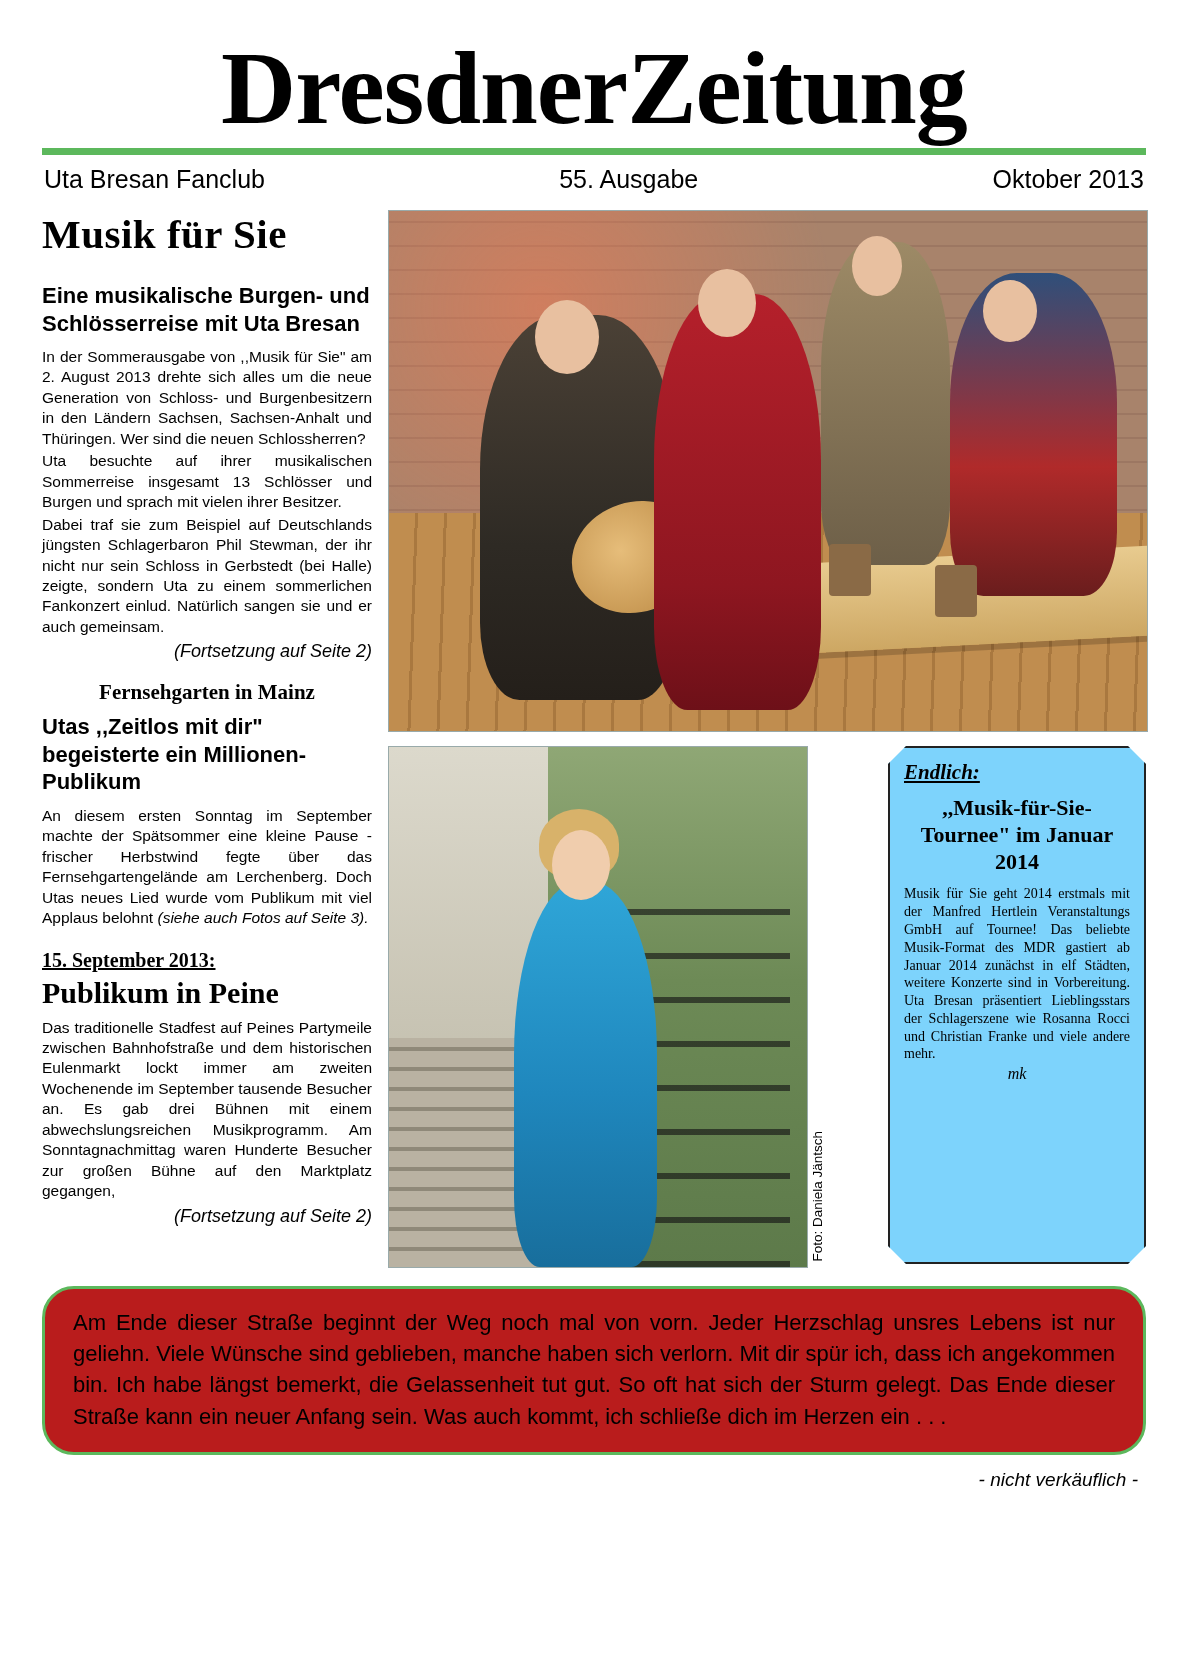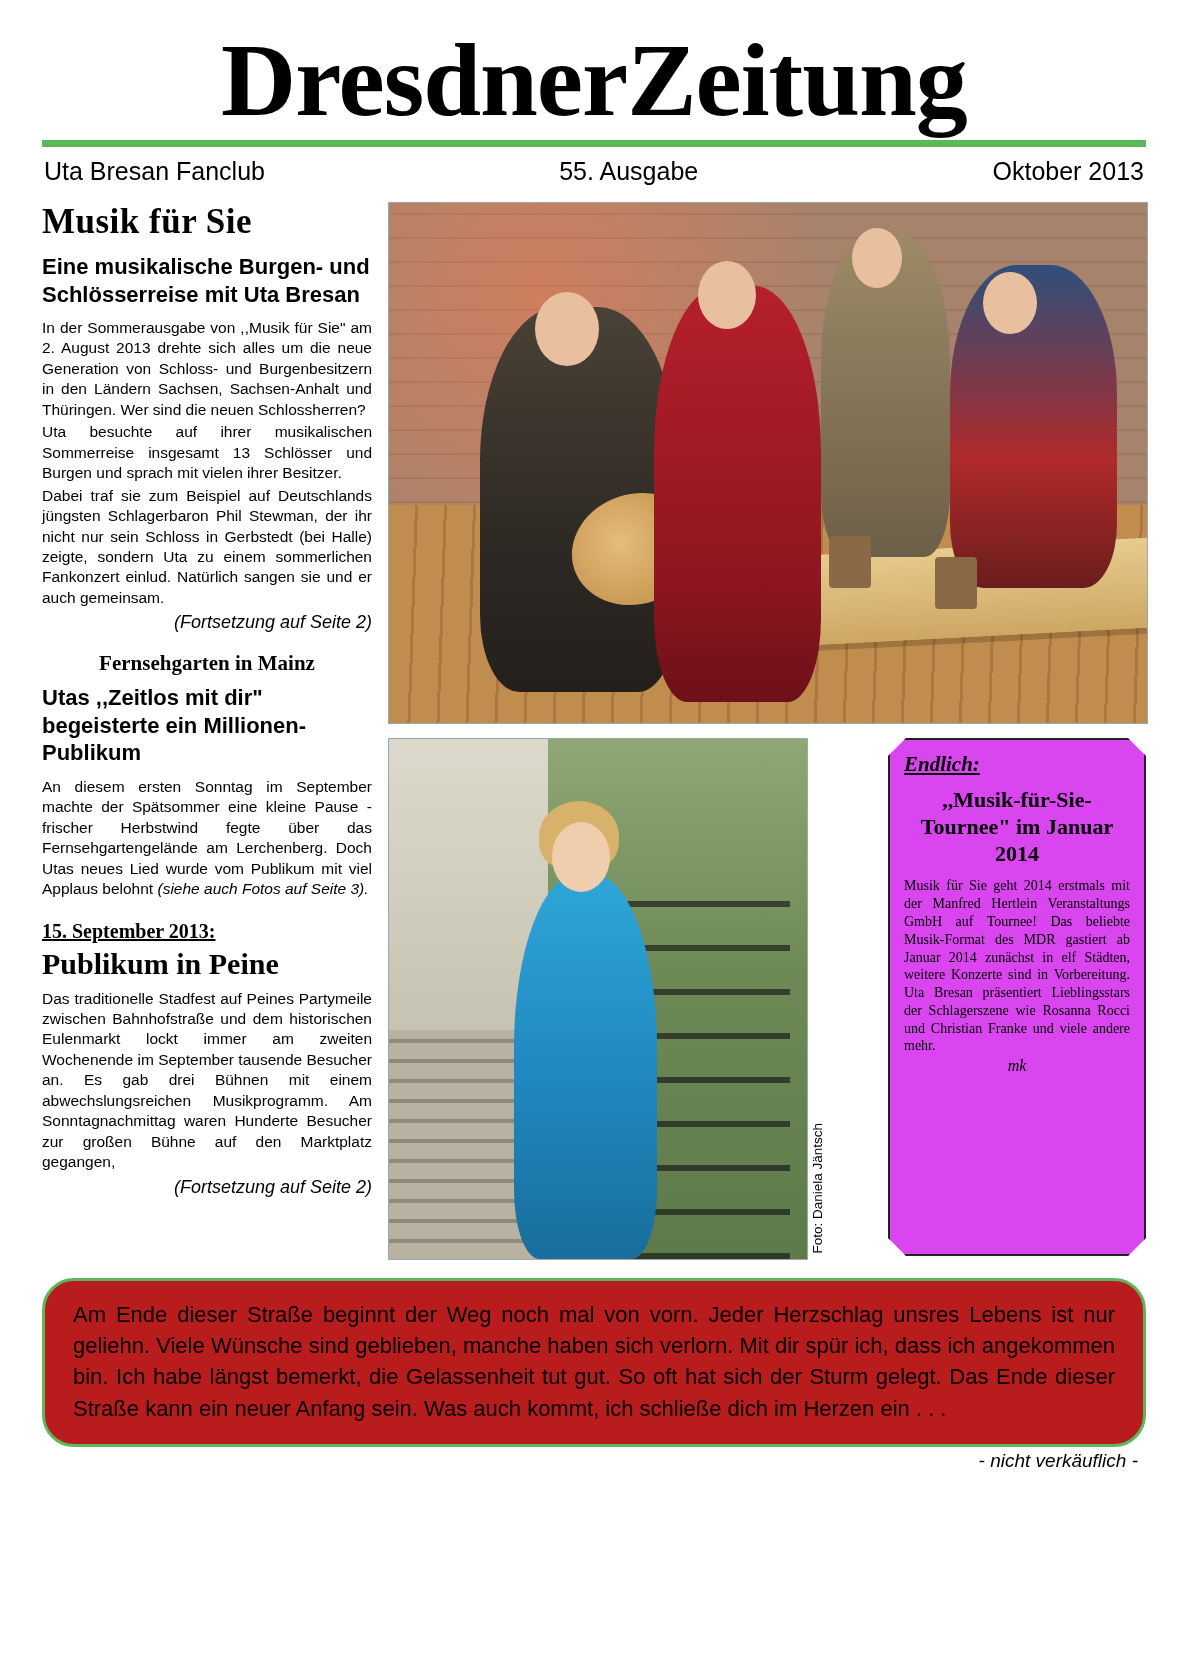--- a/index.html
+++ b/index.html
@@ -13,21 +13,21 @@
     font-family: "Liberation Sans", sans-serif;
     color: #000;
     position: relative;
     overflow: hidden;
   }
   .page {
     position: relative;
     width: 1188px;
     height: 1665px;
     box-sizing: border-box;
-    padding: 0 42px;
+    padding: 8px 42px;
   }
 
   
   .masthead {
     text-align: center;
     font-family: "Liberation Serif", serif;
     font-weight: bold;
     font-size: 104px;
     line-height: 1.0;
     letter-spacing: -1px;
@@ -61,22 +61,22 @@
     flex: 0 0 330px;
   }
   .col-right {
     flex: 1;
   }
 
   
   h1.headline {
     font-family: "Liberation Serif", serif;
     font-weight: bold;
-    font-size: 35px;
-    margin: 0 0 11px 0;
+    font-size: 41px;
+    margin: 0 0 24px 0;
     letter-spacing: 0.5px;
   }
   h2.subhead {
     font-size: 22px;
     font-weight: bold;
     margin: 0 0 10px 0;
     line-height: 1.25;
   }
   p.body {
     font-size: 15.5px;
@@ -203,21 +203,21 @@
 
   
   .tournee {
     float: right;
     width: 258px;
     height: 518px;
     box-sizing: border-box;
     border: 2px solid #222;
     padding: 12px 14px;
     font-family: "Liberation Serif", serif;
-    background: #d946ef;
+    background: #7dd3fc;
     
     clip-path: polygon(18px 0, calc(100% - 18px) 0, 100% 18px, 100% calc(100% - 18px),
                        calc(100% - 18px) 100%, 18px 100%, 0 calc(100% - 18px), 0 18px);
     position: relative;
   }
   .tournee .endlich {
     font-weight: bold;
     font-style: italic;
     font-size: 21px;
     text-decoration: underline;
@@ -251,21 +251,21 @@
     background: #b91c1c;
     padding: 18px 28px 20px 28px;
     font-size: 22px;
     line-height: 1.42;
     text-align: justify;
   }
   .footer-note {
     text-align: right;
     font-style: italic;
     font-size: 19px;
-    margin-top: 3px;
+    margin-top: 14px;
     padding-right: 8px;
   }
   .clearfix::after { content:""; display:block; clear:both; }
 </style>
 </head>
 <body>
 
 <div class="page">
 
   <div class="masthead">DresdnerZeitung</div>

